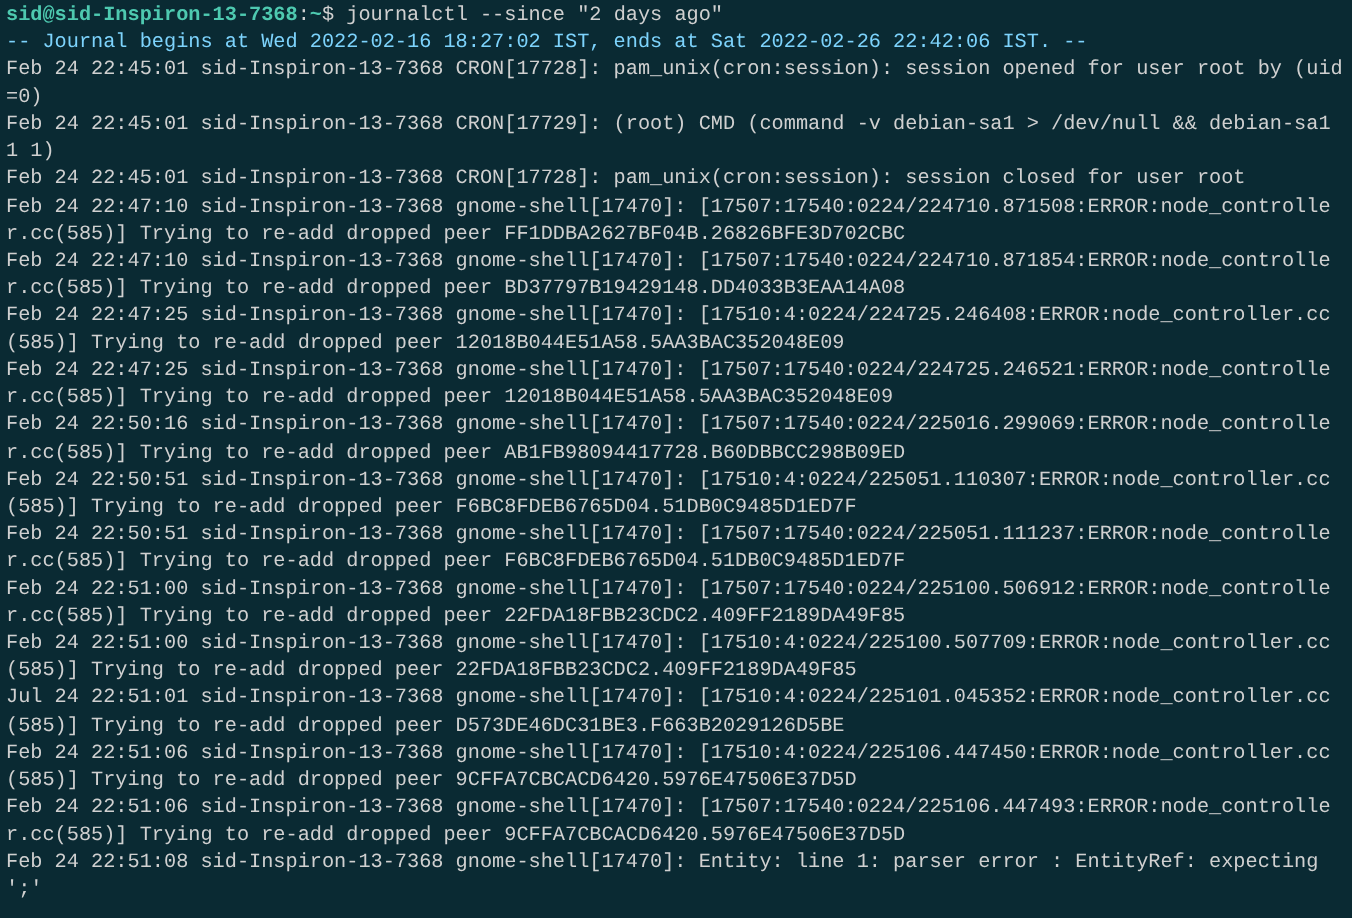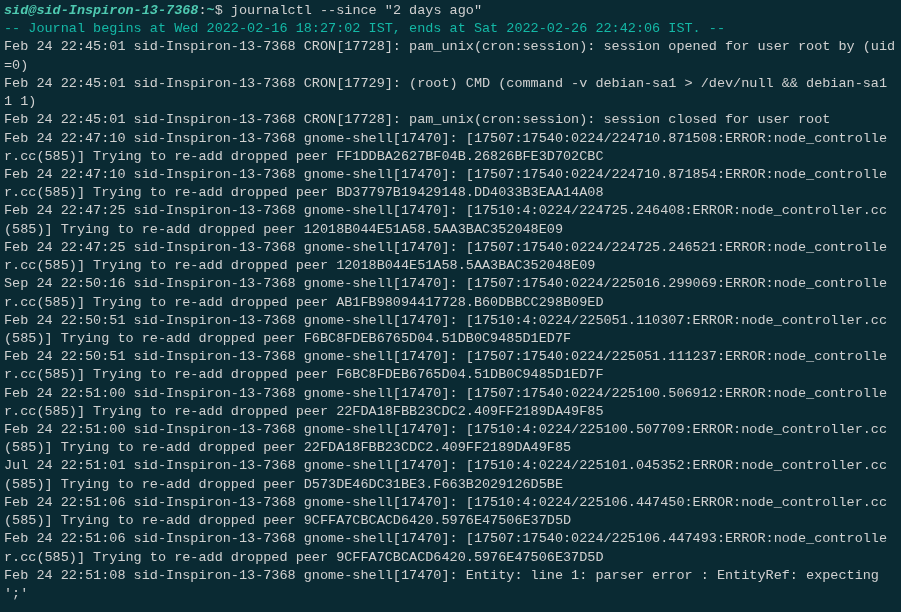--- a/index.html
+++ b/index.html
@@ -18,53 +18,52 @@
       overflow: hidden;
       padding: 2px 4px;
     }
     .terminal {
       white-space: pre-wrap;
       word-break: break-all;
     }
     .prompt-user {
       color: #4ec9b0;
       font-weight: bold;
-      font-style: italic;
     }
     .prompt-path {
       color: #4ec9b0;
       font-weight: bold;
     }
     .prompt-sep {
       color: #d0d0d0;
     }
     .command {
       color: #d0d0d0;
     }
     .journal-header {
-      color: #14b8a6;
+      color: #7dd3fc;
       text-align: right;
     }
     .log-line {
       color: #d0d0d0;
     }
   </style>
 </head>
 <body>
 
 <div class="terminal"><span class="prompt-user">sid@sid-Inspiron-13-7368</span><span class="prompt-sep">:</span><span class="prompt-path">~</span><span class="prompt-sep">$ </span><span class="command">journalctl --since "2 days ago"</span>
 <span class="journal-header">-- Journal begins at Wed 2022-02-16 18:27:02 IST, ends at Sat 2022-02-26 22:42:06 IST. --</span>
 <span class="log-line">Feb 24 22:45:01 sid-Inspiron-13-7368 CRON[17728]: pam_unix(cron:session): session opened for user root by (uid=0)</span>
 <span class="log-line">Feb 24 22:45:01 sid-Inspiron-13-7368 CRON[17729]: (root) CMD (command -v debian-sa1 &gt; /dev/null &amp;&amp; debian-sa1 1 1)</span>
 <span class="log-line">Feb 24 22:45:01 sid-Inspiron-13-7368 CRON[17728]: pam_unix(cron:session): session closed for user root</span>
 <span class="log-line">Feb 24 22:47:10 sid-Inspiron-13-7368 gnome-shell[17470]: [17507:17540:0224/224710.871508:ERROR:node_controller.cc(585)] Trying to re-add dropped peer FF1DDBA2627BF04B.26826BFE3D702CBC</span>
 <span class="log-line">Feb 24 22:47:10 sid-Inspiron-13-7368 gnome-shell[17470]: [17507:17540:0224/224710.871854:ERROR:node_controller.cc(585)] Trying to re-add dropped peer BD37797B19429148.DD4033B3EAA14A08</span>
 <span class="log-line">Feb 24 22:47:25 sid-Inspiron-13-7368 gnome-shell[17470]: [17510:4:0224/224725.246408:ERROR:node_controller.cc(585)] Trying to re-add dropped peer 12018B044E51A58.5AA3BAC352048E09</span>
 <span class="log-line">Feb 24 22:47:25 sid-Inspiron-13-7368 gnome-shell[17470]: [17507:17540:0224/224725.246521:ERROR:node_controller.cc(585)] Trying to re-add dropped peer 12018B044E51A58.5AA3BAC352048E09</span>
-<span class="log-line">Sep 24 22:50:16 sid-Inspiron-13-7368 gnome-shell[17470]: [17507:17540:0224/225016.299069:ERROR:node_controller.cc(585)] Trying to re-add dropped peer AB1FB98094417728.B60DBBCC298B09ED</span>
+<span class="log-line">Feb 24 22:50:16 sid-Inspiron-13-7368 gnome-shell[17470]: [17507:17540:0224/225016.299069:ERROR:node_controller.cc(585)] Trying to re-add dropped peer AB1FB98094417728.B60DBBCC298B09ED</span>
 <span class="log-line">Feb 24 22:50:51 sid-Inspiron-13-7368 gnome-shell[17470]: [17510:4:0224/225051.110307:ERROR:node_controller.cc(585)] Trying to re-add dropped peer F6BC8FDEB6765D04.51DB0C9485D1ED7F</span>
 <span class="log-line">Feb 24 22:50:51 sid-Inspiron-13-7368 gnome-shell[17470]: [17507:17540:0224/225051.111237:ERROR:node_controller.cc(585)] Trying to re-add dropped peer F6BC8FDEB6765D04.51DB0C9485D1ED7F</span>
 <span class="log-line">Feb 24 22:51:00 sid-Inspiron-13-7368 gnome-shell[17470]: [17507:17540:0224/225100.506912:ERROR:node_controller.cc(585)] Trying to re-add dropped peer 22FDA18FBB23CDC2.409FF2189DA49F85</span>
 <span class="log-line">Feb 24 22:51:00 sid-Inspiron-13-7368 gnome-shell[17470]: [17510:4:0224/225100.507709:ERROR:node_controller.cc(585)] Trying to re-add dropped peer 22FDA18FBB23CDC2.409FF2189DA49F85</span>
 <span class="log-line">Jul 24 22:51:01 sid-Inspiron-13-7368 gnome-shell[17470]: [17510:4:0224/225101.045352:ERROR:node_controller.cc(585)] Trying to re-add dropped peer D573DE46DC31BE3.F663B2029126D5BE</span>
 <span class="log-line">Feb 24 22:51:06 sid-Inspiron-13-7368 gnome-shell[17470]: [17510:4:0224/225106.447450:ERROR:node_controller.cc(585)] Trying to re-add dropped peer 9CFFA7CBCACD6420.5976E47506E37D5D</span>
 <span class="log-line">Feb 24 22:51:06 sid-Inspiron-13-7368 gnome-shell[17470]: [17507:17540:0224/225106.447493:ERROR:node_controller.cc(585)] Trying to re-add dropped peer 9CFFA7CBCACD6420.5976E47506E37D5D</span>
 <span class="log-line">Feb 24 22:51:08 sid-Inspiron-13-7368 gnome-shell[17470]: Entity: line 1: parser error : EntityRef: expecting ';'</span></div>
 
 </body></html>

